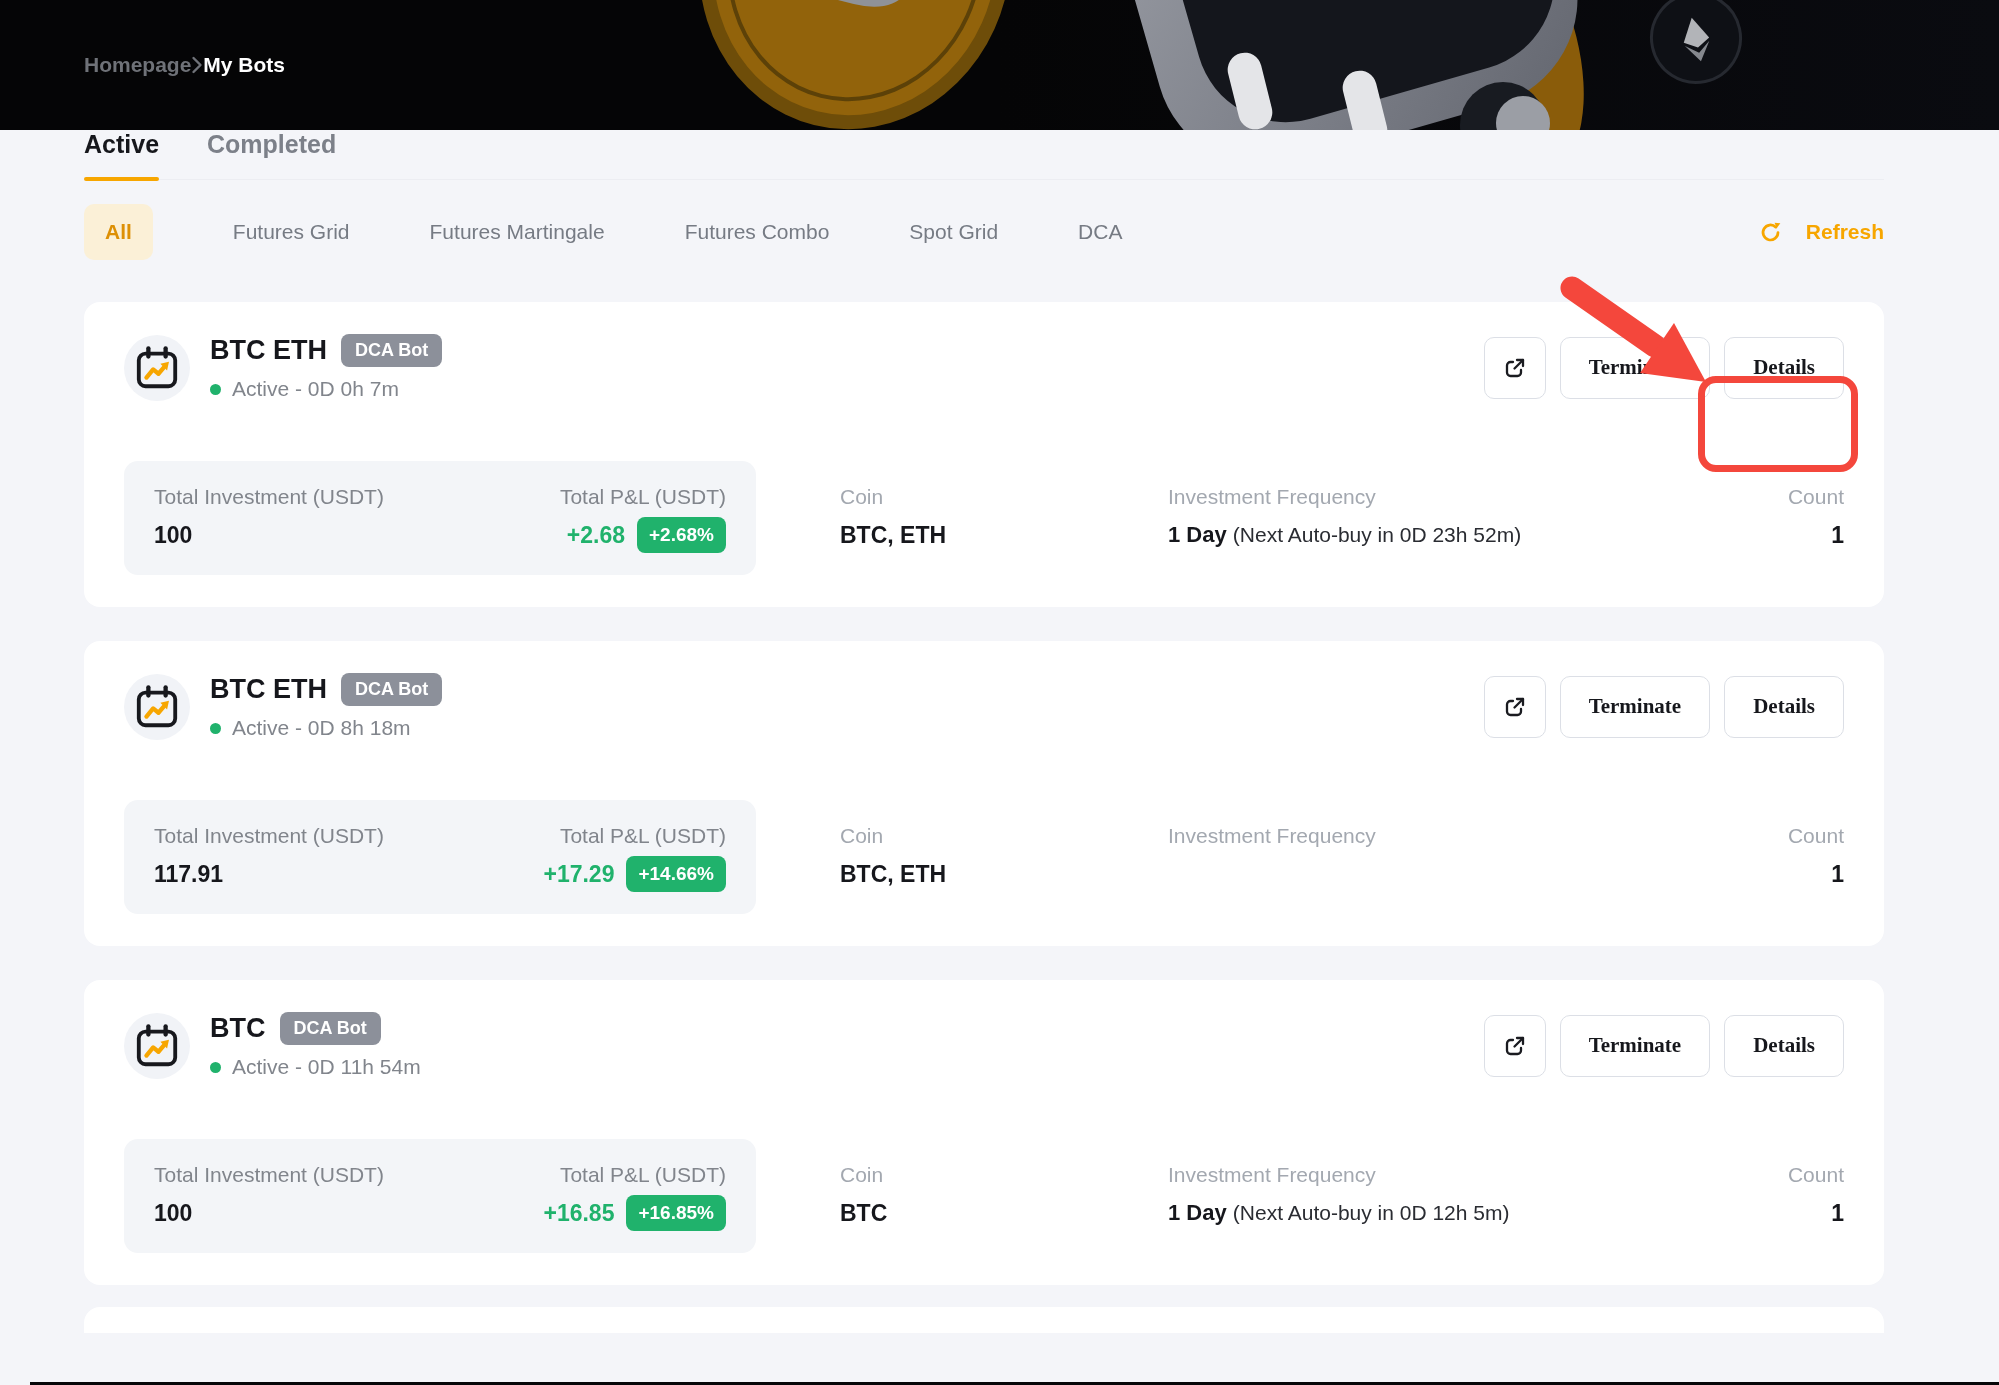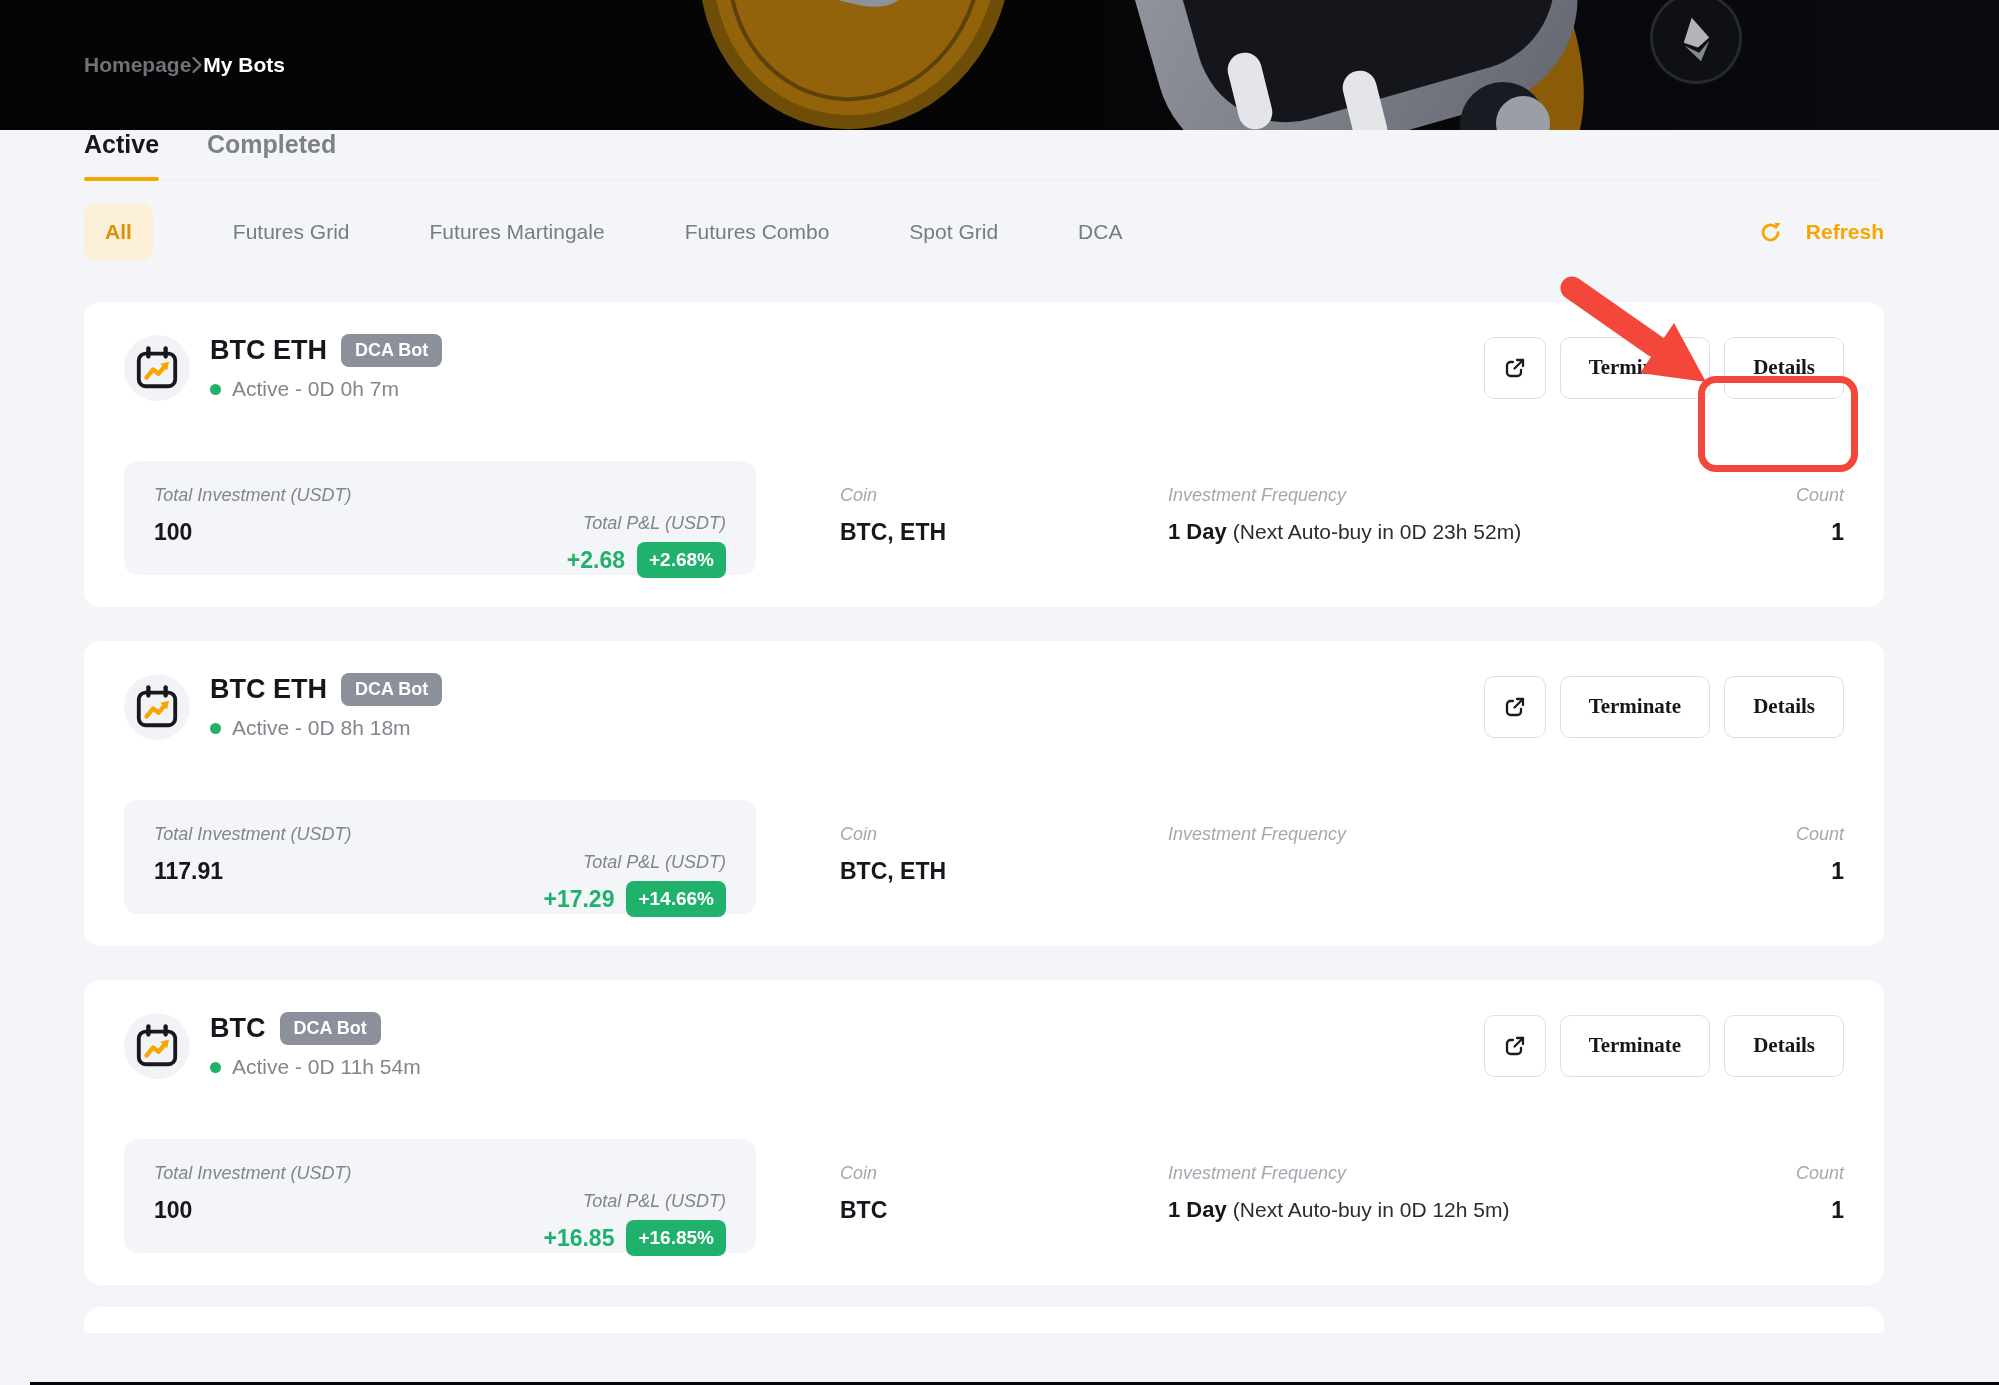--- a/index.html
+++ b/index.html
@@ -79,24 +79,24 @@
 
   .card-actions { display:flex; align-items:center; gap:14px; }
   .icon-btn, .text-btn { background:#fff; border:1.5px solid #dcdfe6; border-radius:10px;
     height:62px; cursor:pointer; font-family:inherit; }
   .icon-btn { width:62px; display:flex; align-items:center; justify-content:center; }
   .text-btn { padding:0 28px; font-size:21px; font-weight:700; color:#16171c;font-family:Liberation Serif, serif; }
 
   .card-stats { display:flex; align-items:stretch; height:114px; }
   .stats-box { width:632px; flex:none; background:#f3f5f8; border-radius:14px;
     padding:24px 30px; display:flex; justify-content:space-between; }
-  .stat-label { font-size:18px; color:#81858c; white-space:nowrap;font-style:italic; }
+  .stat-label { font-size:21px; color:#81858c; white-space:nowrap; }
   .outer .stat-label { color:#a3a8b0; }
   .stat-value { margin-top:13px; font-size:23px; font-weight:700; color:#16171c; }
-  .col-pnl { text-align:right;margin-top:28px; }
+  .col-pnl { text-align:right; }
   .pnl-row { margin-top:8px; display:flex; align-items:center; justify-content:flex-end; gap:12px; }
   .pnl-value { color:var(--positive,#20b26c); font-size:23px; font-weight:700; }
   .pnl-badge { background:var(--positive,#20b26c); color:#fff; font-size:19px; font-weight:700;
     padding:7px 12px; border-radius:8px; }
   .outer { padding-top:24px; }
   .col-coin { margin-left:84px; width:240px; }
   .col-freq { margin-left:88px; flex:1; }
   .freq-value { margin-top:13px; font-size:22px; color:#16171c; }
   .freq-bold { font-weight:700; }
   .freq-note { font-weight:400; font-size:21px; color:#2a2c32; }

